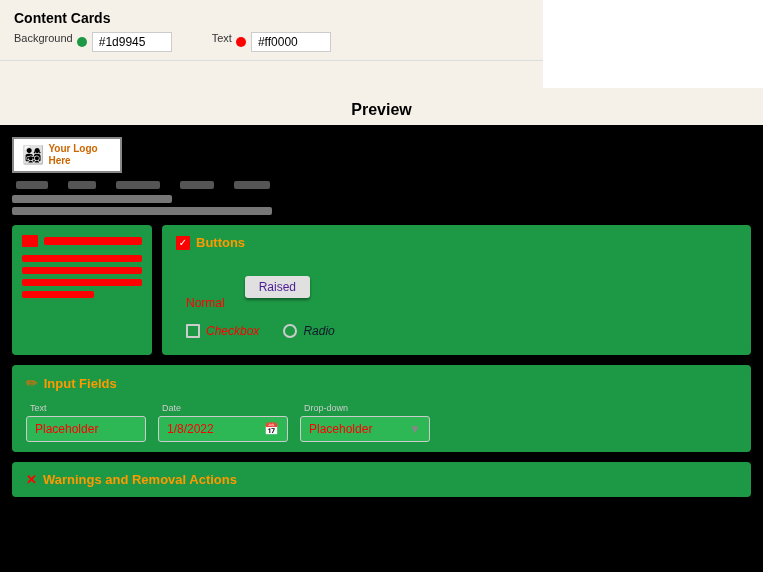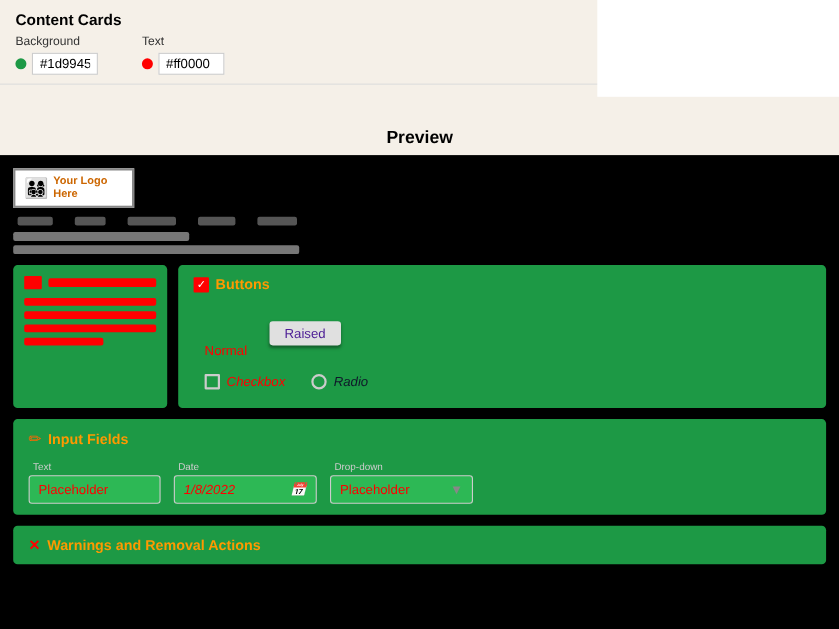--- a/index.html
+++ b/index.html
@@ -21,21 +21,21 @@
       font-weight: bold;
       margin-bottom: 6px;
     }
     .color-row {
       display: flex;
       gap: 40px;
       align-items: center;
     }
     .color-item {
       display: flex;
-      flex-direction: column;
+      flex-direction: row;
       gap: 4px;
     }
     .color-item label {
       font-size: 11px;
       color: #333;
     }
     .color-value-row {
       display: flex;
       align-items: center;
       gap: 5px;
@@ -45,21 +45,21 @@
       height: 10px;
       border-radius: 50%;
       display: inline-block;
     }
     .color-dot.green { background: #1d9945; }
     .color-dot.red { background: #ff0000; }
     .color-input {
       border: 1px solid #ccc;
       padding: 2px 6px;
       font-size: 12px;
-      width: 60px;
+      width: 80px;
       background: white;
     }
 
     
     .white-box {
       position: absolute;
       top: 0;
       right: 0;
       width: 220px;
       height: 88px;
@@ -319,21 +319,20 @@
       background: #2db855;
       border: 1px solid #ccc;
       border-radius: 3px;
       padding: 5px 8px;
       color: #ff0000;
       font-size: 12px;
       width: 130px;
       display: flex;
       justify-content: space-between;
       align-items: center;
-      font-style: italic;
     }
     .input-field-dropdown {
       background: #2db855;
       border: 1px solid #ccc;
       border-radius: 3px;
       padding: 5px 8px;
       color: #ff0000;
       font-size: 12px;
       width: 130px;
       display: flex;

